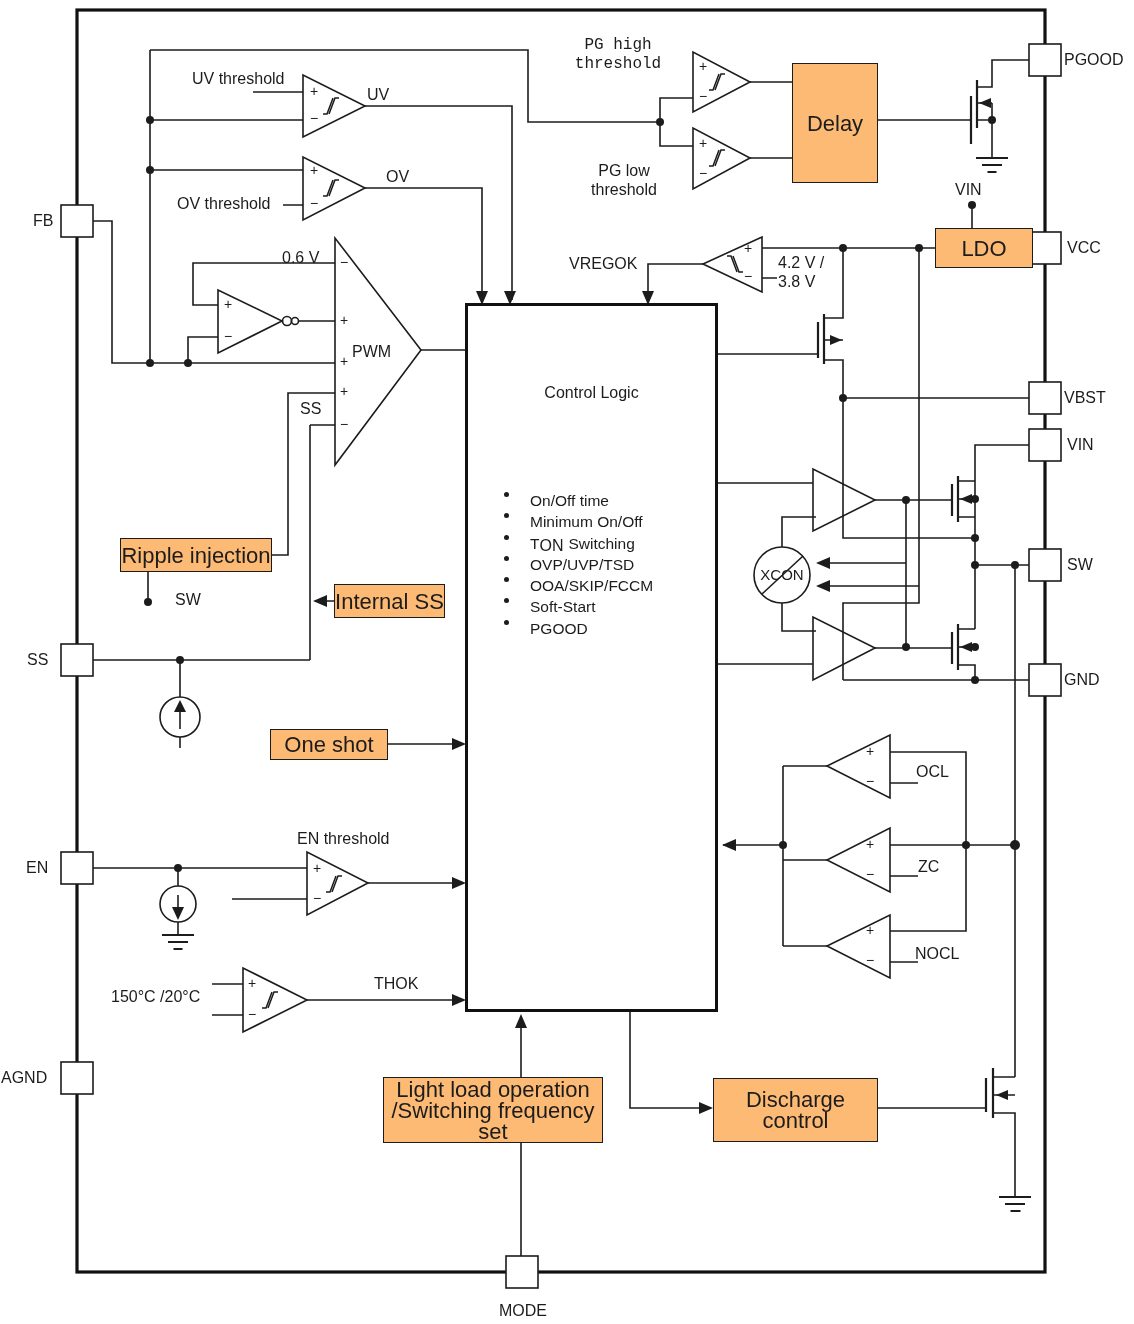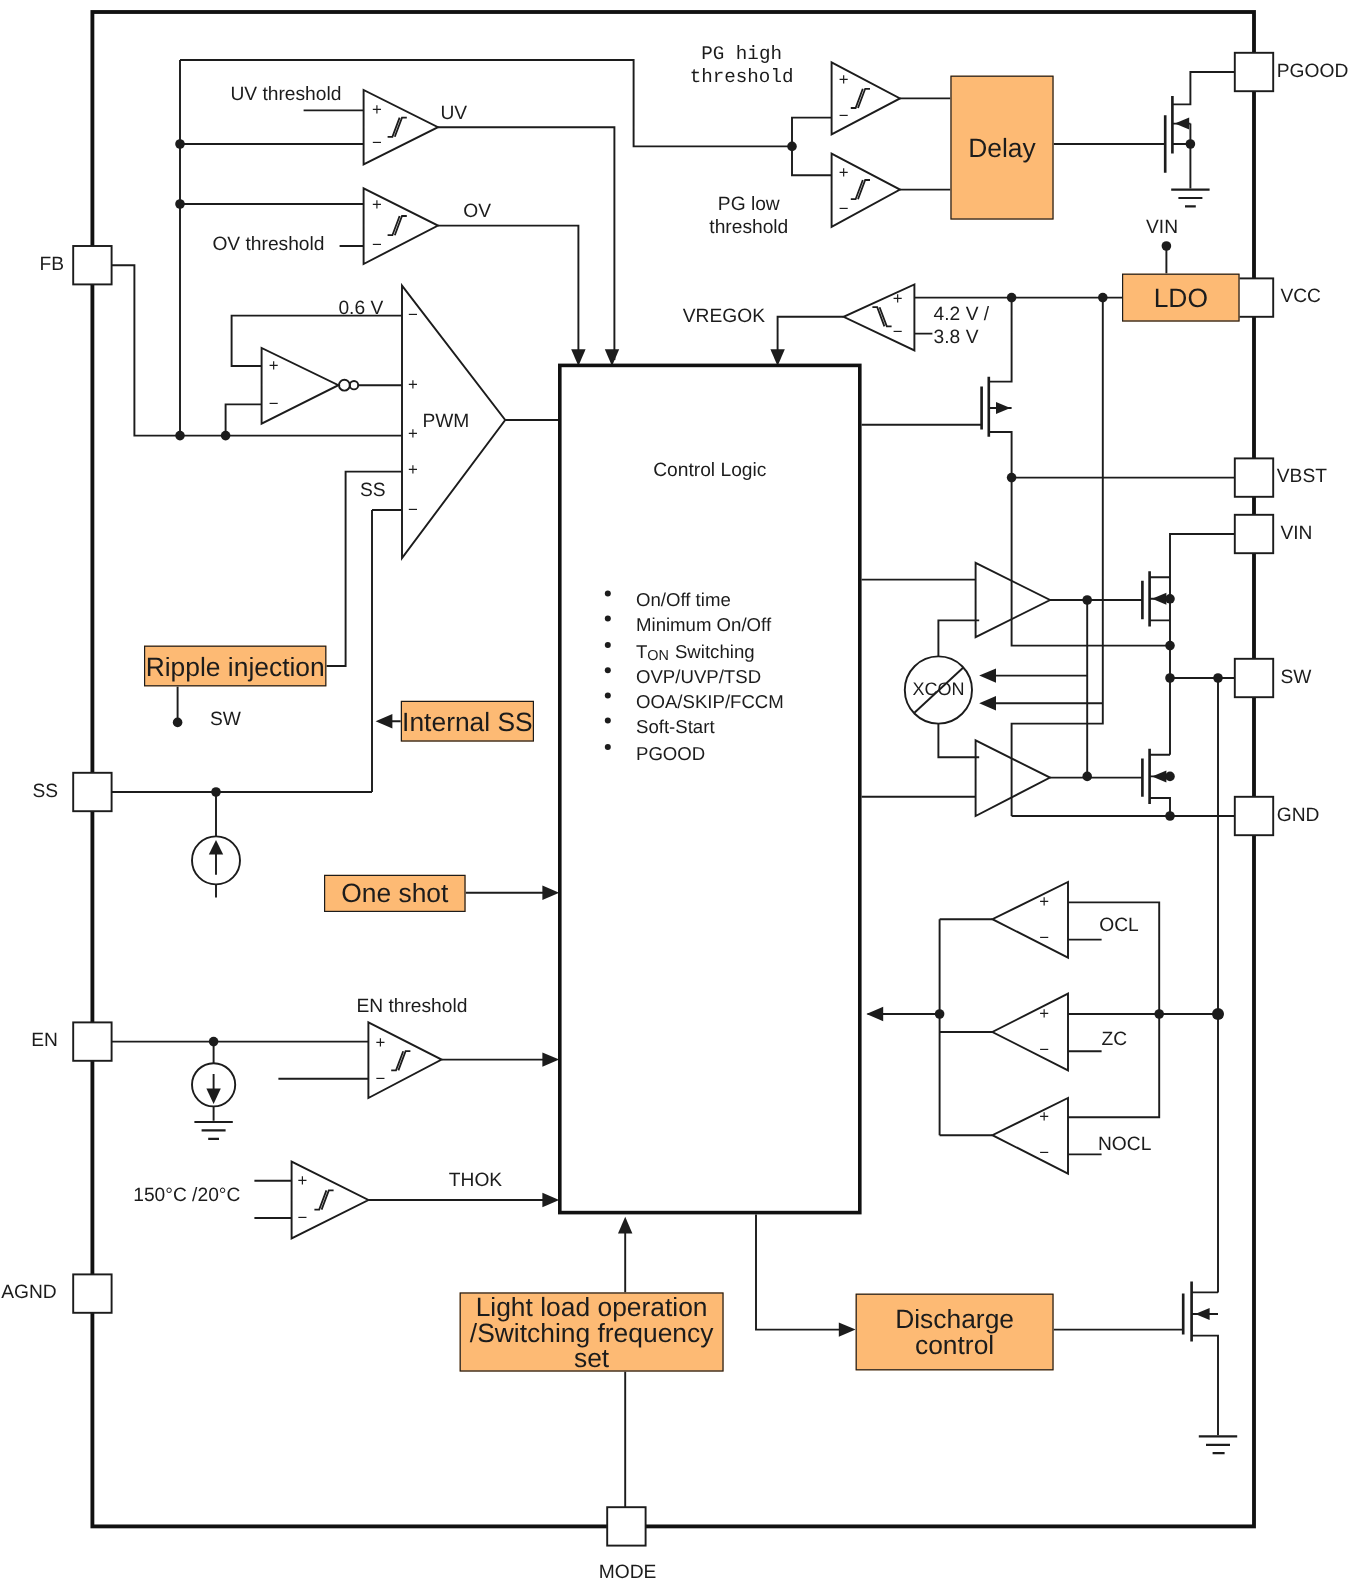--- a/index.html
+++ b/index.html
@@ -8,21 +8,21 @@
   .lbl{position:absolute;font-size:16px;line-height:18px;color:#1c1c1c;white-space:nowrap;}
   .lbl2{position:absolute;font-size:16px;line-height:19px;color:#1c1c1c;text-align:center;}
   .lbl2 span{display:block;}
   .sgn{position:absolute;font-size:14px;line-height:14px;color:#1c1c1c;}
   .box{position:absolute;border:1.6px solid #1c1c1c;background:#fdba74;display:flex;flex-direction:column;align-items:center;justify-content:center;font-size:22px;line-height:21px;color:#1c1c1c;text-align:center;box-sizing:border-box;}
   .ctrl{position:absolute;left:465px;top:303px;width:253px;height:709px;border:3px solid #111;box-sizing:border-box;background:transparent;}
   .ctrl-title{position:absolute;left:0;top:78px;width:100%;text-align:center;font-size:16px;color:#1c1c1c;}
   .clist{position:absolute;left:36px;top:186px;}
   .crow{display:flex;height:21.3px;font-size:15.5px;color:#1c1c1c;white-space:nowrap;}
   .cdot{width:5px;height:5px;border-radius:50%;background:#1c1c1c;margin-right:21px;flex:none;}
-  .subsc{font-size:12px;line-height:10px;position:relative;top:2px;}
+  .subsc{font-size:16px;line-height:10px;position:relative;top:2px;}
   .rest{margin-left:5px;}
 </style>
 </head>
 <body>
 
 <div id="stage">
 
 <svg width="1134" height="1324" viewBox="0 0 1134 1324">
 
   <rect x="77" y="10" width="968" height="1262" fill="none" stroke="#111" stroke-width="3.2"></rect>

